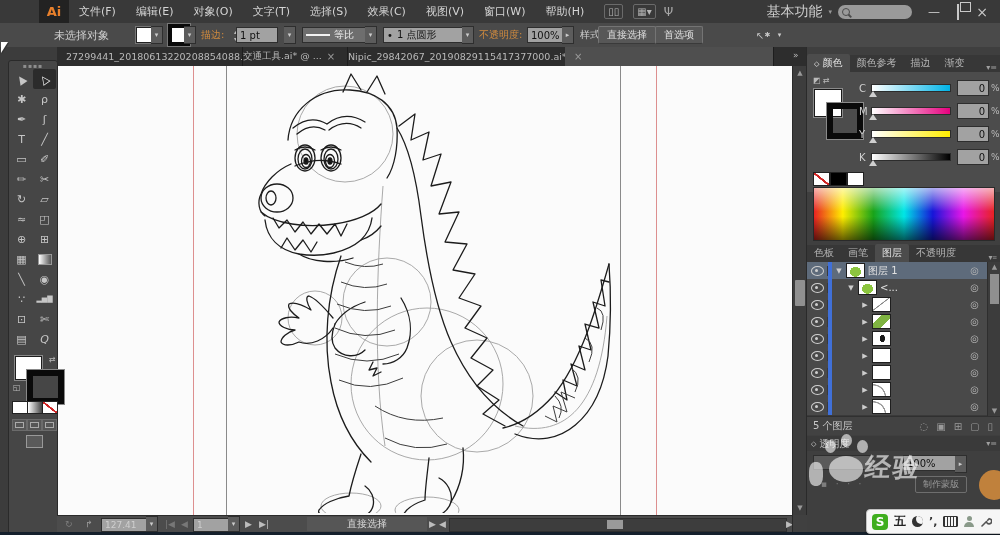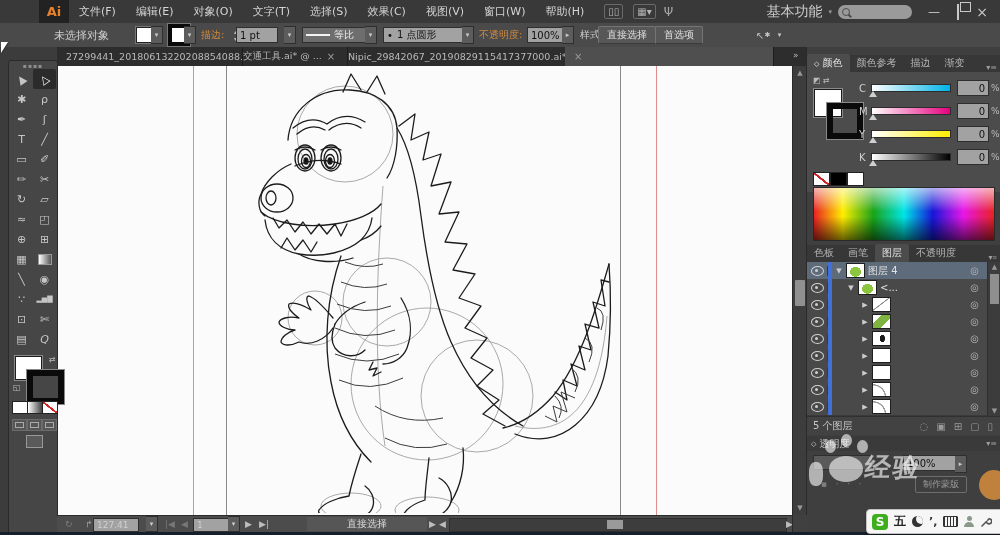--- a/index.html
+++ b/index.html
@@ -480,21 +480,21 @@
   </div>
 
   <div class="layers">
     <div class="lrow sel" style="top:0">
       <span class="eyecol">
           <span class="eyeico"></span>
         </span>
       <span class="bluebar"></span>
       <span class="exp">▼</span>
       <span class="th dino"></span>
-      <span class="lname">图层 4</span>
+      <span class="lname">图层 1</span>
       <span class="target">◎</span>
     </div>
     <div class="lrow" style="top:17px">
       <span class="eyecol">
           <span class="eyeico"></span>
         </span>
       <span class="bluebar"></span>
       <span style="width:12px"></span>
       <span class="exp">▼</span>
       <span class="th dino"></span>
@@ -606,21 +606,21 @@
     <span class="paw" style="left:50px;top:18px;width:11px;height:13px"></span>
     <span class="paw" style="left:2px;top:40px;width:14px;height:24px;border-radius:40%"></span>
     <span class="wmtext">经验</span>
     <span class="wmcircle"></span>
   </div>
 </div>
 
 <div class="abs statusbar">
   <span class="sb" style="left:8px;color:#7d7d7d">↻</span>
   <span class="sb" style="left:28px;color:#9d9d9d">↱</span>
-  <span class="sb field" style="left:36px;width:38px;top:2px;height:12px">127.41</span>
+  <span class="sb field" style="left:44px;width:38px;top:2px;height:12px">127.41</span>
   <span class="sb" style="left:89px">
       <span class="dd" style="height:14px">▾</span>
     </span>
   <span class="sb" style="left:108px;color:#777">|◀</span>
   <span class="sb" style="left:124px;color:#777">◀</span>
   <span class="sb field" style="left:136px;width:32px;top:2px;height:12px">1</span>
   <span class="sb" style="left:171px">
       <span class="dd" style="height:14px">▾</span>
     </span>
   <span class="sb" style="left:188px;color:#bdbdbd">▶</span>

